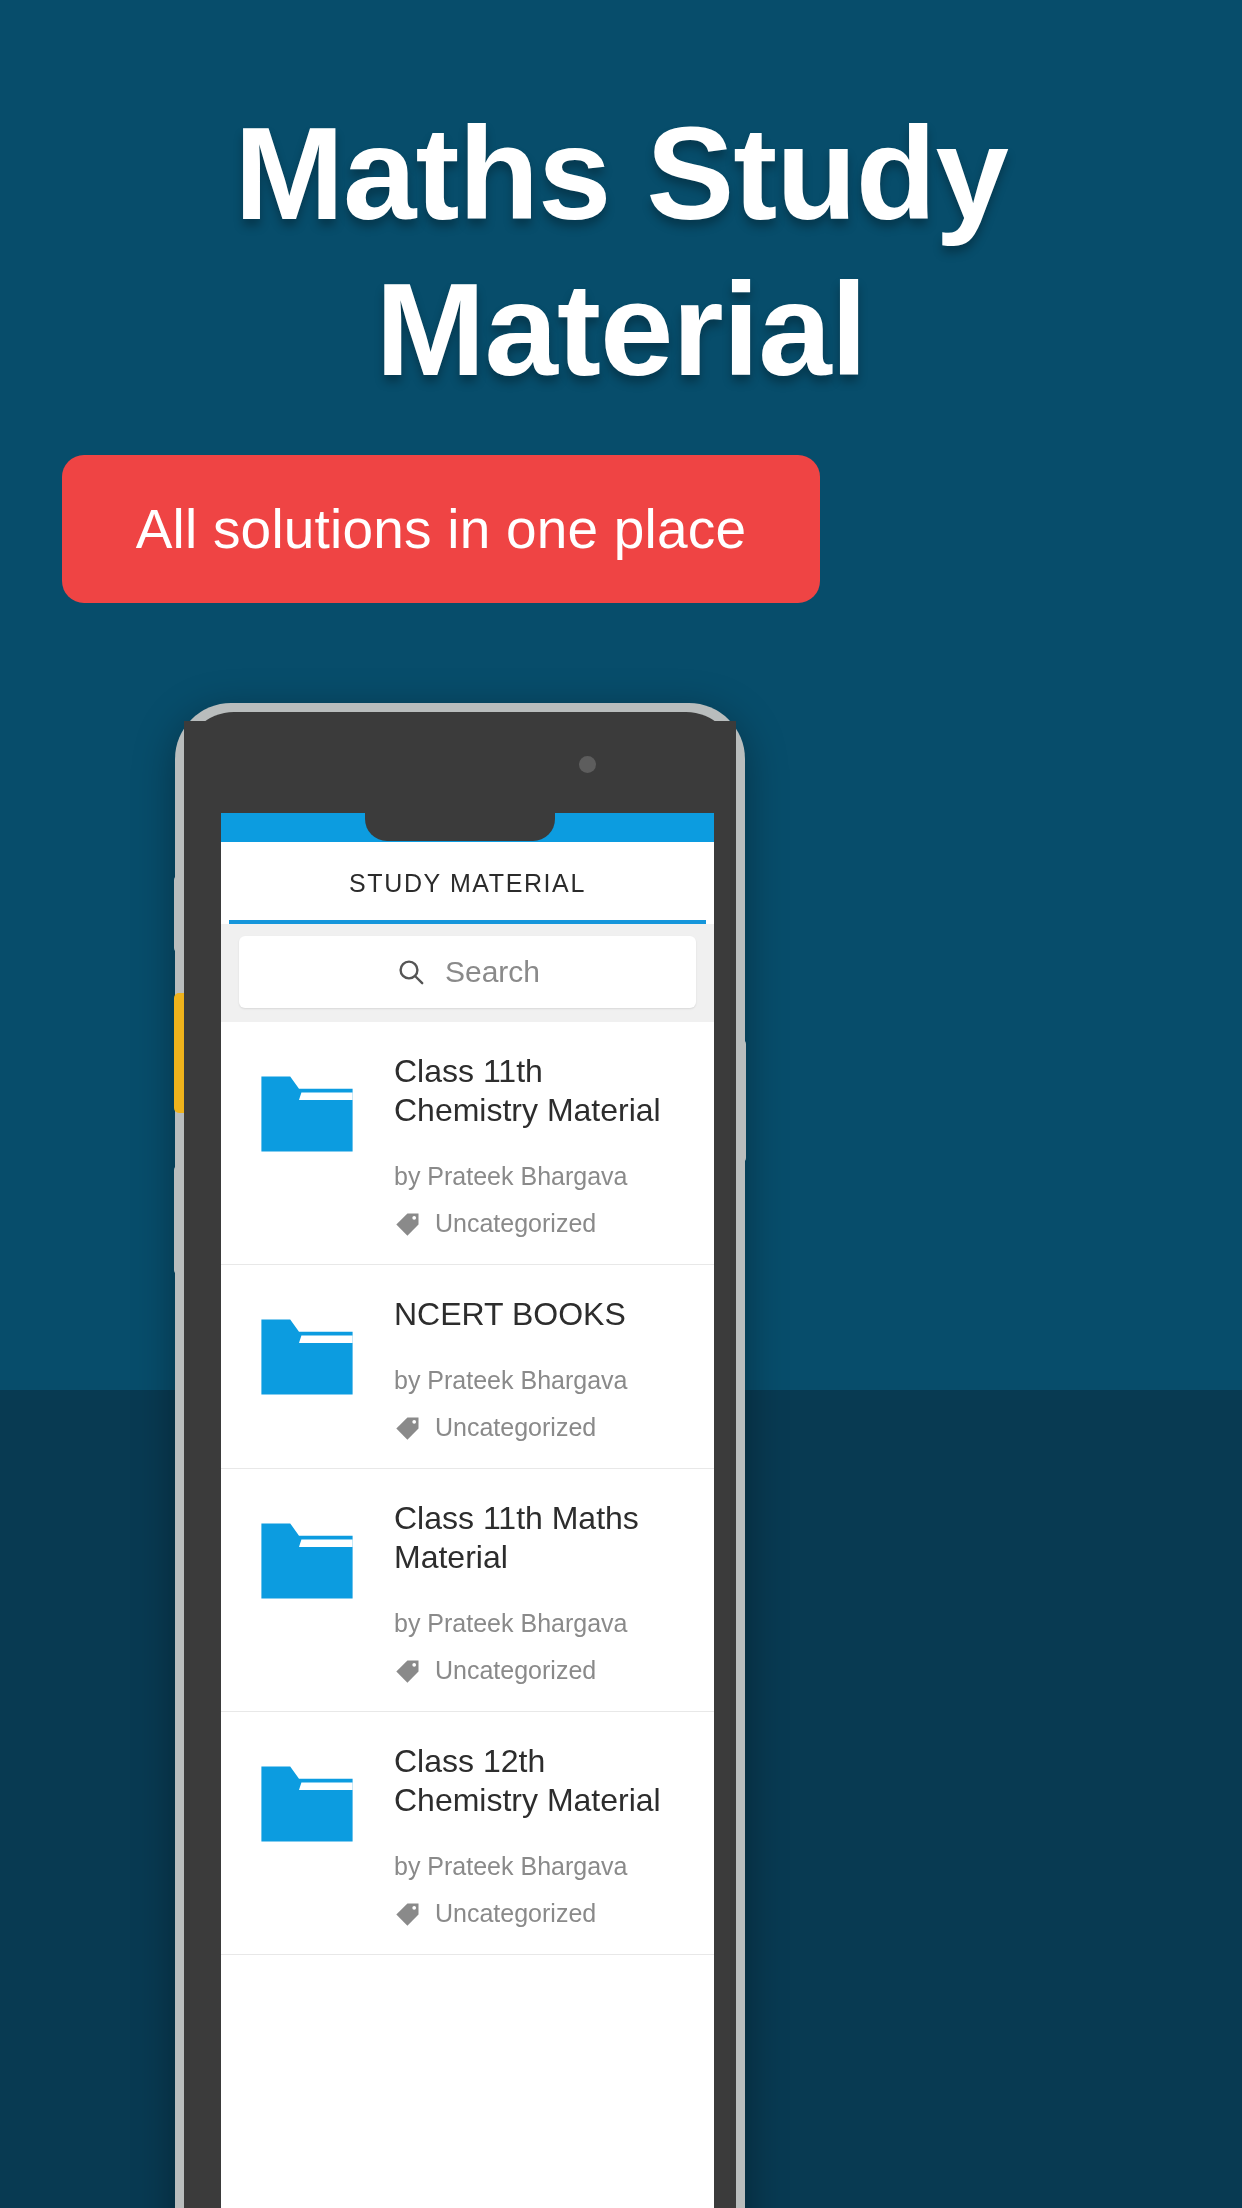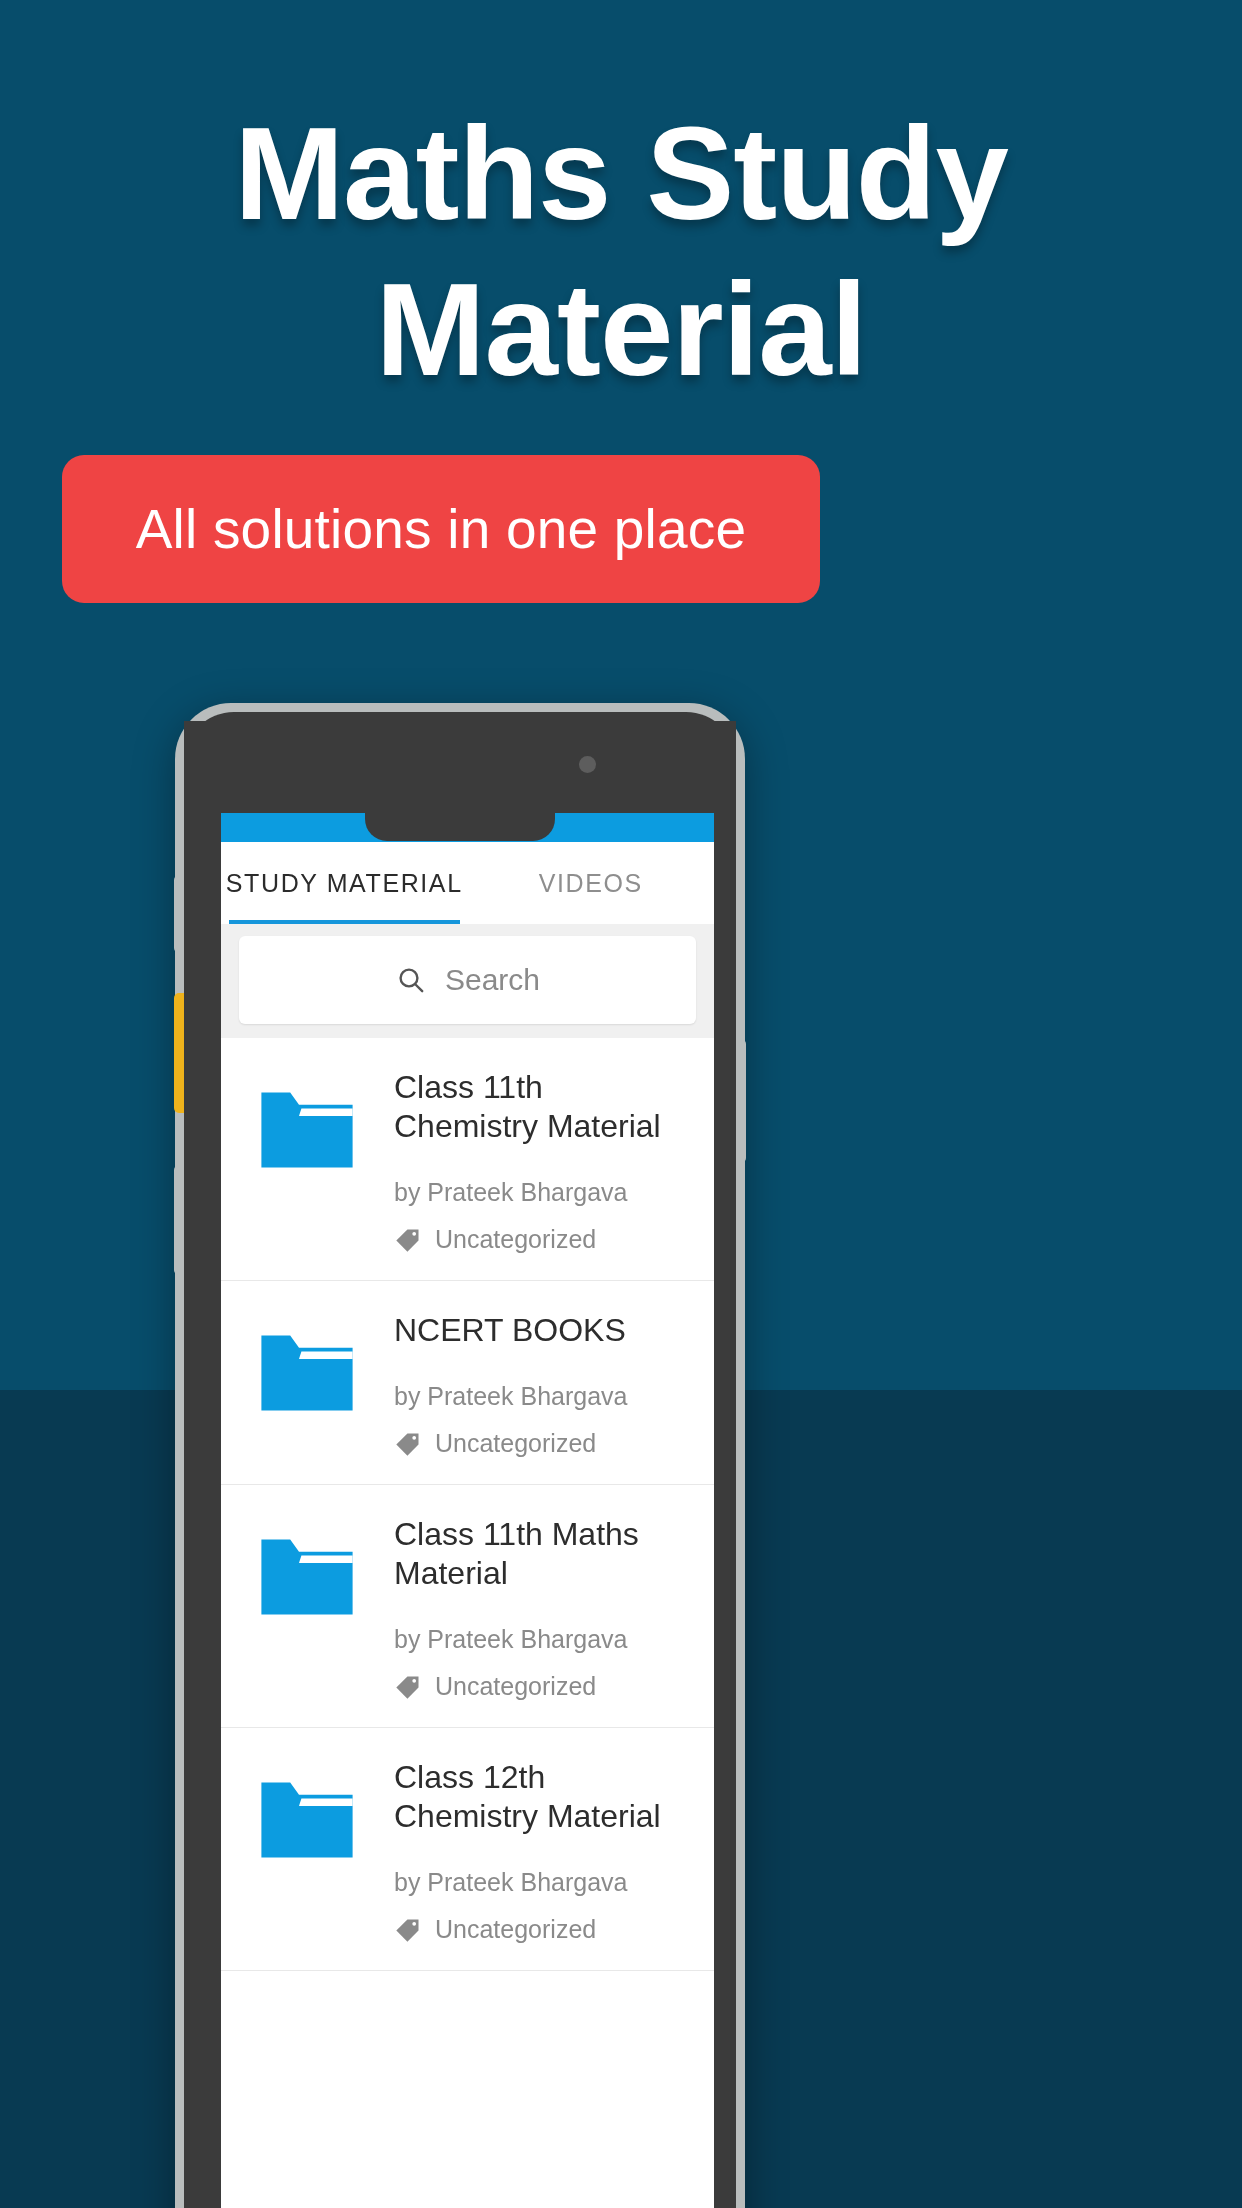--- a/index.html
+++ b/index.html
@@ -168,21 +168,21 @@
     height:4px; background:#1596DB;
   }
 
   .searchwrap{
     background:#f0f0f0;
     padding:12px 18px 14px 18px;
   }
   .searchbox{
     background:#ffffff;
     border-radius:6px;
-    height:88px;
+    height:72px;
     display:flex; align-items:center; justify-content:center;
     gap:18px;
     box-shadow:0 1px 2px rgba(0,0,0,.10);
   }
   .search-placeholder{
     font-size:30px; color:#8a8a8a;
   }
 
   .list{ background:#ffffff; }
   .list-item{
@@ -256,23 +256,20 @@
         <div class="appbar-filter">
           <svg width="36" height="36" viewBox="0 0 24 24">
             <path d="M3 5h18l-7 8v6l-4 2v-8z" fill="#ffffff"></path>
           </svg>
         </div>
       </div>
 
       <div class="tabs">
         <div class="tab active">
           <span>STUDY MATERIAL</span>
-        </div>
-        <div class="tab">
-          <span>VIDEOS</span>
         </div>
       </div>
 
       <div class="searchwrap">
         <div class="searchbox">
           <svg width="32" height="32" viewBox="0 0 24 24">
             <circle cx="10.5" cy="10.5" r="6.3" fill="none" stroke="#555" stroke-width="1.8"></circle>
             <line x1="15.2" y1="15.2" x2="20.4" y2="20.4" stroke="#555" stroke-width="1.8" stroke-linecap="round"></line>
           </svg>
           <span class="search-placeholder">Search</span>

